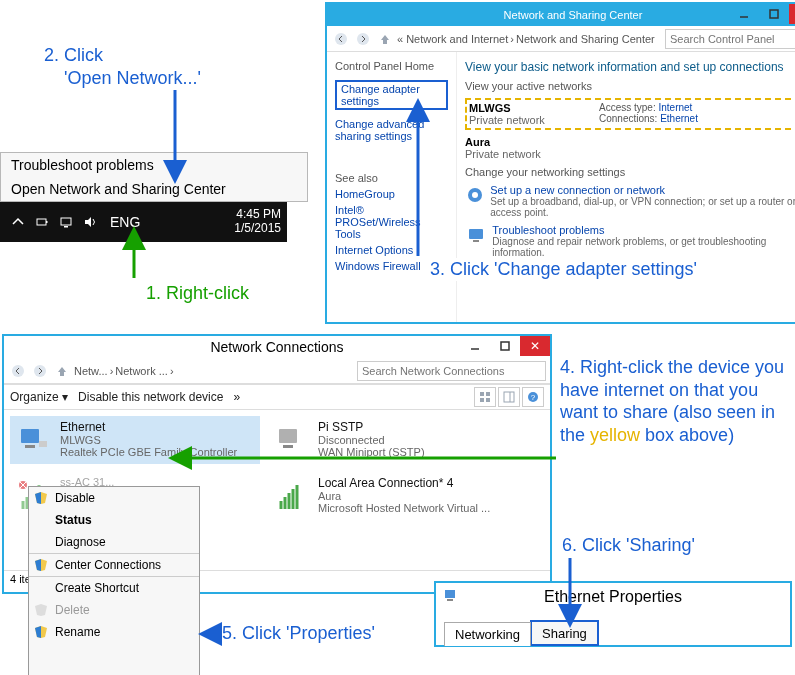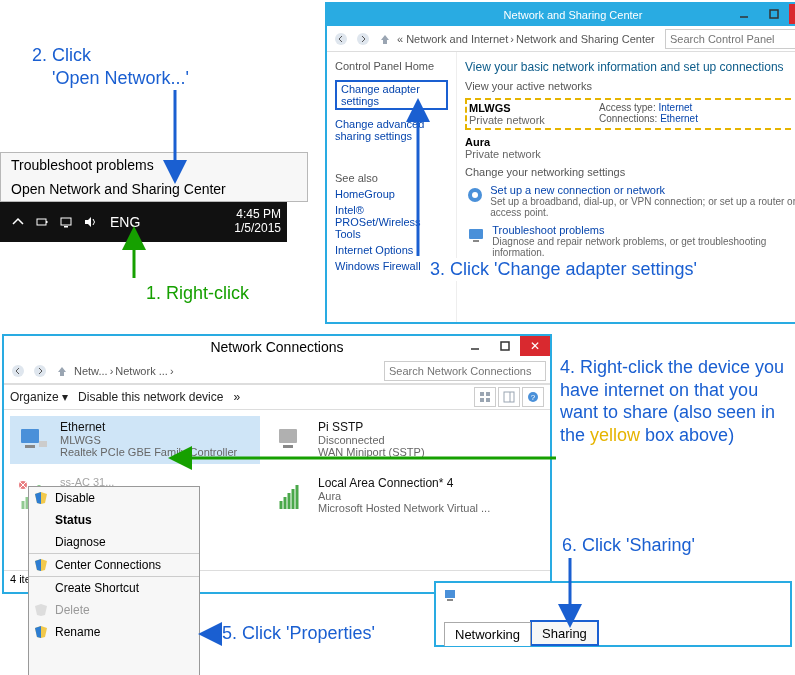--- a/index.html
+++ b/index.html
@@ -119,21 +119,21 @@
   .ep .tab.boxed{outline:2px solid #1a5fd1;outline-offset:-1px;text-align:center;}
   
   .arrow{position:absolute;pointer-events:none;z-index:45;}
   .arrow line{stroke-width:3;}
   .tview{display:flex;gap:2px;margin-left:auto;}
   .tview .b{width:22px;height:20px;border:1px solid #ccc;display:flex;align-items:center;justify-content:center;}
 </style>
 </head>
 <body>
 
-<div class="annot" style="left:32px;top:44px;white-space:pre">2. Click
+<div class="annot" style="left:44px;top:44px;white-space:pre">2. Click
     'Open Network...'</div>
 <div class="annot" style="left:146px;top:282px;color:#16a000">1. Right-click</div>
 <div class="annot" style="left:430px;top:258px">3. Click 'Change adapter settings'</div>
 <div class="annot" style="left:560px;top:356px;width:230px">
   <span>4. Right-click the device you have internet on that you want to share (also seen in the </span><span class="yellow">yellow</span><span> box above)</span>
 </div>
 <div class="annot" style="left:222px;top:622px">5. Click 'Properties'</div>
 <div class="annot" style="left:562px;top:534px">6. Click 'Sharing'</div>
 
 <svg class="arrow" style="left:0;top:0" width="795" height="675">
@@ -327,21 +327,21 @@
         </svg>
       </span>
     <span class="navico">
         <svg viewBox="0 0 14 14">
           <path d="M7 3 L11 8 L9 8 L9 12 L5 12 L5 8 L3 8 Z" fill="#9aa5b2"></path>
         </svg>
       </span>
     <div class="addrpath">
       <span>Netw...</span> › <span>Network ...</span> ›
     </div>
-    <input class="searchbox" style="width: 162px;" placeholder="Search Network Connections">
+    <input class="searchbox" style="width: 189px;" placeholder="Search Network Connections">
   </div>
   <div class="toolbar">
     <span>Organize ▾</span>
     <span>Disable this network device</span>
     <span>»</span>
     <div class="tview">
       <div class="b">
           <svg width="12" height="12" viewBox="0 0 12 12">
             <rect x="1" y="1" width="4" height="4" fill="#9aa5b2"></rect>
             <rect x="7" y="1" width="4" height="4" fill="#9aa5b2"></rect>
@@ -461,18 +461,19 @@
     <span>Properties</span>
   </div>
 </div>
 
 <div class="ep">
   <div class="titlebar">
     <span style="position:absolute;left:8px"><svg width="16" height="16" viewBox="0 0 16 16">
           <rect x="1" y="3" width="10" height="8" fill="#4a90d9"></rect>
           <rect x="3" y="12" width="6" height="2" fill="#888"></rect>
         </svg></span>
+    <span>Ethernet Properties</span>
   </div>
   <div class="tabs">
     <div class="tab act">Networking</div>
     <div class="tab boxed">Sharing</div>
   </div>
 </div>
 
 </body></html>

